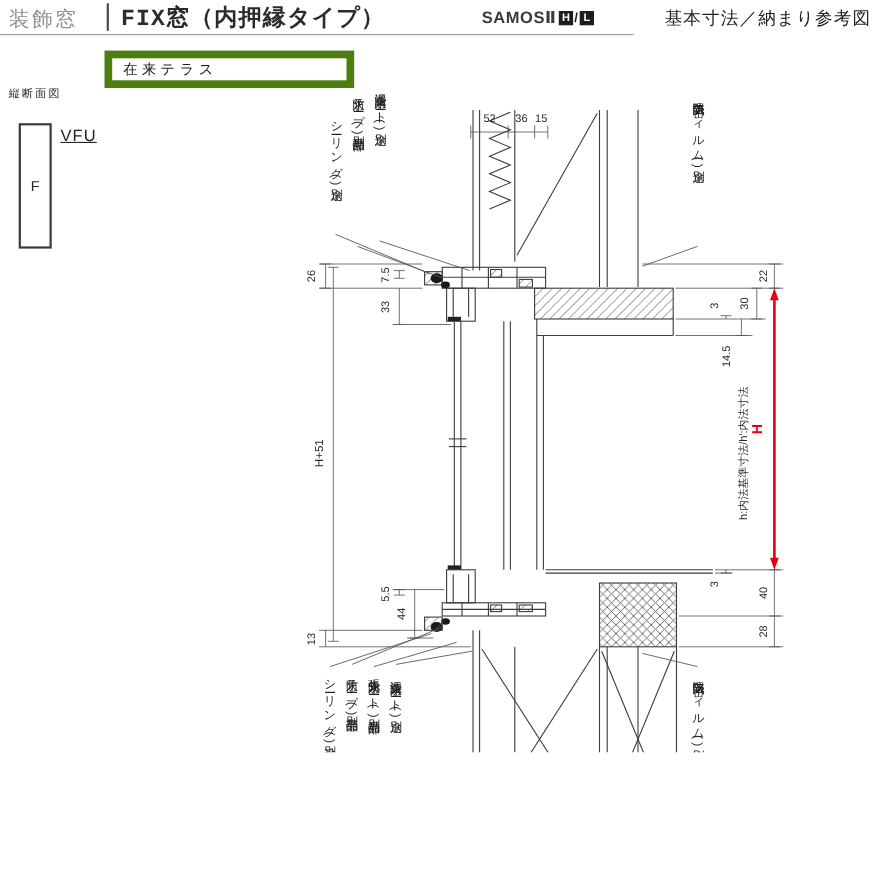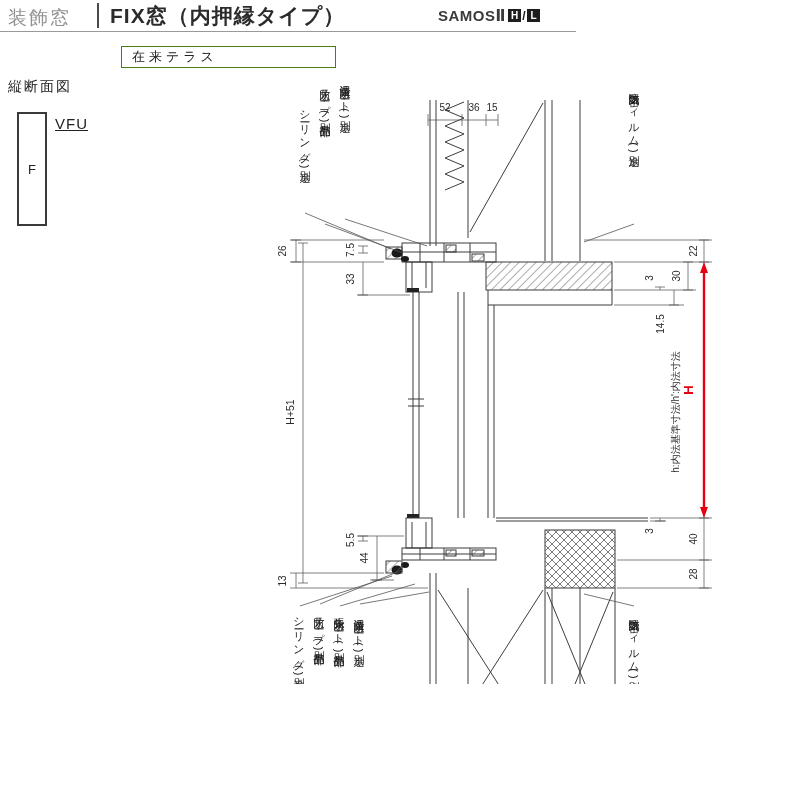--- a/index.html
+++ b/index.html
@@ -2,31 +2,31 @@
 <html><head>
 <meta charset="utf-8">
 <style>
   html,body{margin:0;padding:0;background:#fff;}
   .page{position:relative;width:800px;height:684px;background:#ffffff;overflow:hidden;
         font-family:"Liberation Sans","DejaVu Sans",sans-serif;color:#222;}
   
   .header{position:absolute;left:0;top:0;width:576px;height:31px;border-bottom:1px solid #999;}
   .cat{position:absolute;left:8px;top:5px;font-size:19px;color:#919191;letter-spacing:2px;}
   .vdiv{position:absolute;left:97px;top:3px;width:2px;height:25px;background:#4a4a4a;}
-  .title{position:absolute;left:110px;top:2px;font-size:21px;font-weight:bold;color:#2b2b2b;letter-spacing:1px;}
+  .title{position:absolute;left:110px;top:2px;font-size:21px;font-weight:bold;color:#2b2b2b;letter-spacing:1px;font-family:Liberation Mono, monospace;}
   .brand{position:absolute;left:438px;top:7px;white-space:nowrap;}
   .brand-name{font-size:15px;font-weight:bold;color:#3a3a3a;letter-spacing:0.5px;}
   .badge{display:inline-block;background:#1d1d1d;color:#fff;font-size:10px;font-weight:bold;
          padding:1px 3px;margin-left:2px;line-height:11px;vertical-align:2px;}
   .slash{font-size:12px;font-weight:bold;color:#1d1d1d;margin-left:1px;vertical-align:1px;}
   .subtitle{position:absolute;right:8px;top:7px;font-size:16px;color:#222;letter-spacing:1px;}
   
-  .series-box{position:absolute;left:95px;top:46px;width:203px;height:20px;border:1px solid #4d7c0f;
-              display:flex;align-items:center;padding-left:10px;font-size:13px;letter-spacing:4px;margin-left:26px;}
-  .section-label{position:absolute;left:8px;top:78px;font-size:14px;letter-spacing:2px;}
+  .series-box{position:absolute;left:95px;top:46px;width:203px;height:20px;border:7px solid #4d7c0f;
+              display:flex;align-items:center;padding-left:10px;font-size:13px;letter-spacing:4px;}
+  .section-label{position:absolute;left:8px;top:78px;font-size:10px;letter-spacing:2px;}
   .symbol-box{position:absolute;left:17px;top:112px;width:26px;height:110px;border:2px solid #3a3a3a;
               display:flex;align-items:center;justify-content:center;font-size:13px;}
   .symbol-code{position:absolute;left:55px;top:115px;font-size:15px;letter-spacing:1px;text-decoration:underline;}
   
   .vlabel{position:absolute;writing-mode:vertical-rl;text-orientation:mixed;
           font-size:11px;color:#1e1e1e;letter-spacing:1px;line-height:14px;white-space:nowrap;}
   
   svg.drawing{position:absolute;left:0;top:0;}
   .bottom-bar{position:absolute;left:0;top:790px;width:800px;height:10px;background:#161616;}
   text{font-family:"Liberation Sans","DejaVu Sans",sans-serif;}
@@ -35,20 +35,21 @@
 <body>
 
 <div class="page">
 
   <div class="header">
     <span class="cat">装飾窓</span>
     <span class="vdiv"></span>
     <span class="title">FIX窓（内押縁タイプ）</span>
     <span class="brand"><span class="brand-name">SAMOSⅡ</span><span class="badge">H</span><span class="slash">/</span><span class="badge">L</span></span>
   </div>
+  <div class="subtitle">基本寸法／納まり参考図</div>
 
   <div class="series-box">
     <span>在来テラス</span>
   </div>
   <div class="section-label">縦断面図</div>
   <div class="symbol-box">
     <span>F</span>
   </div>
   <div class="symbol-code">VFU</div>
 

